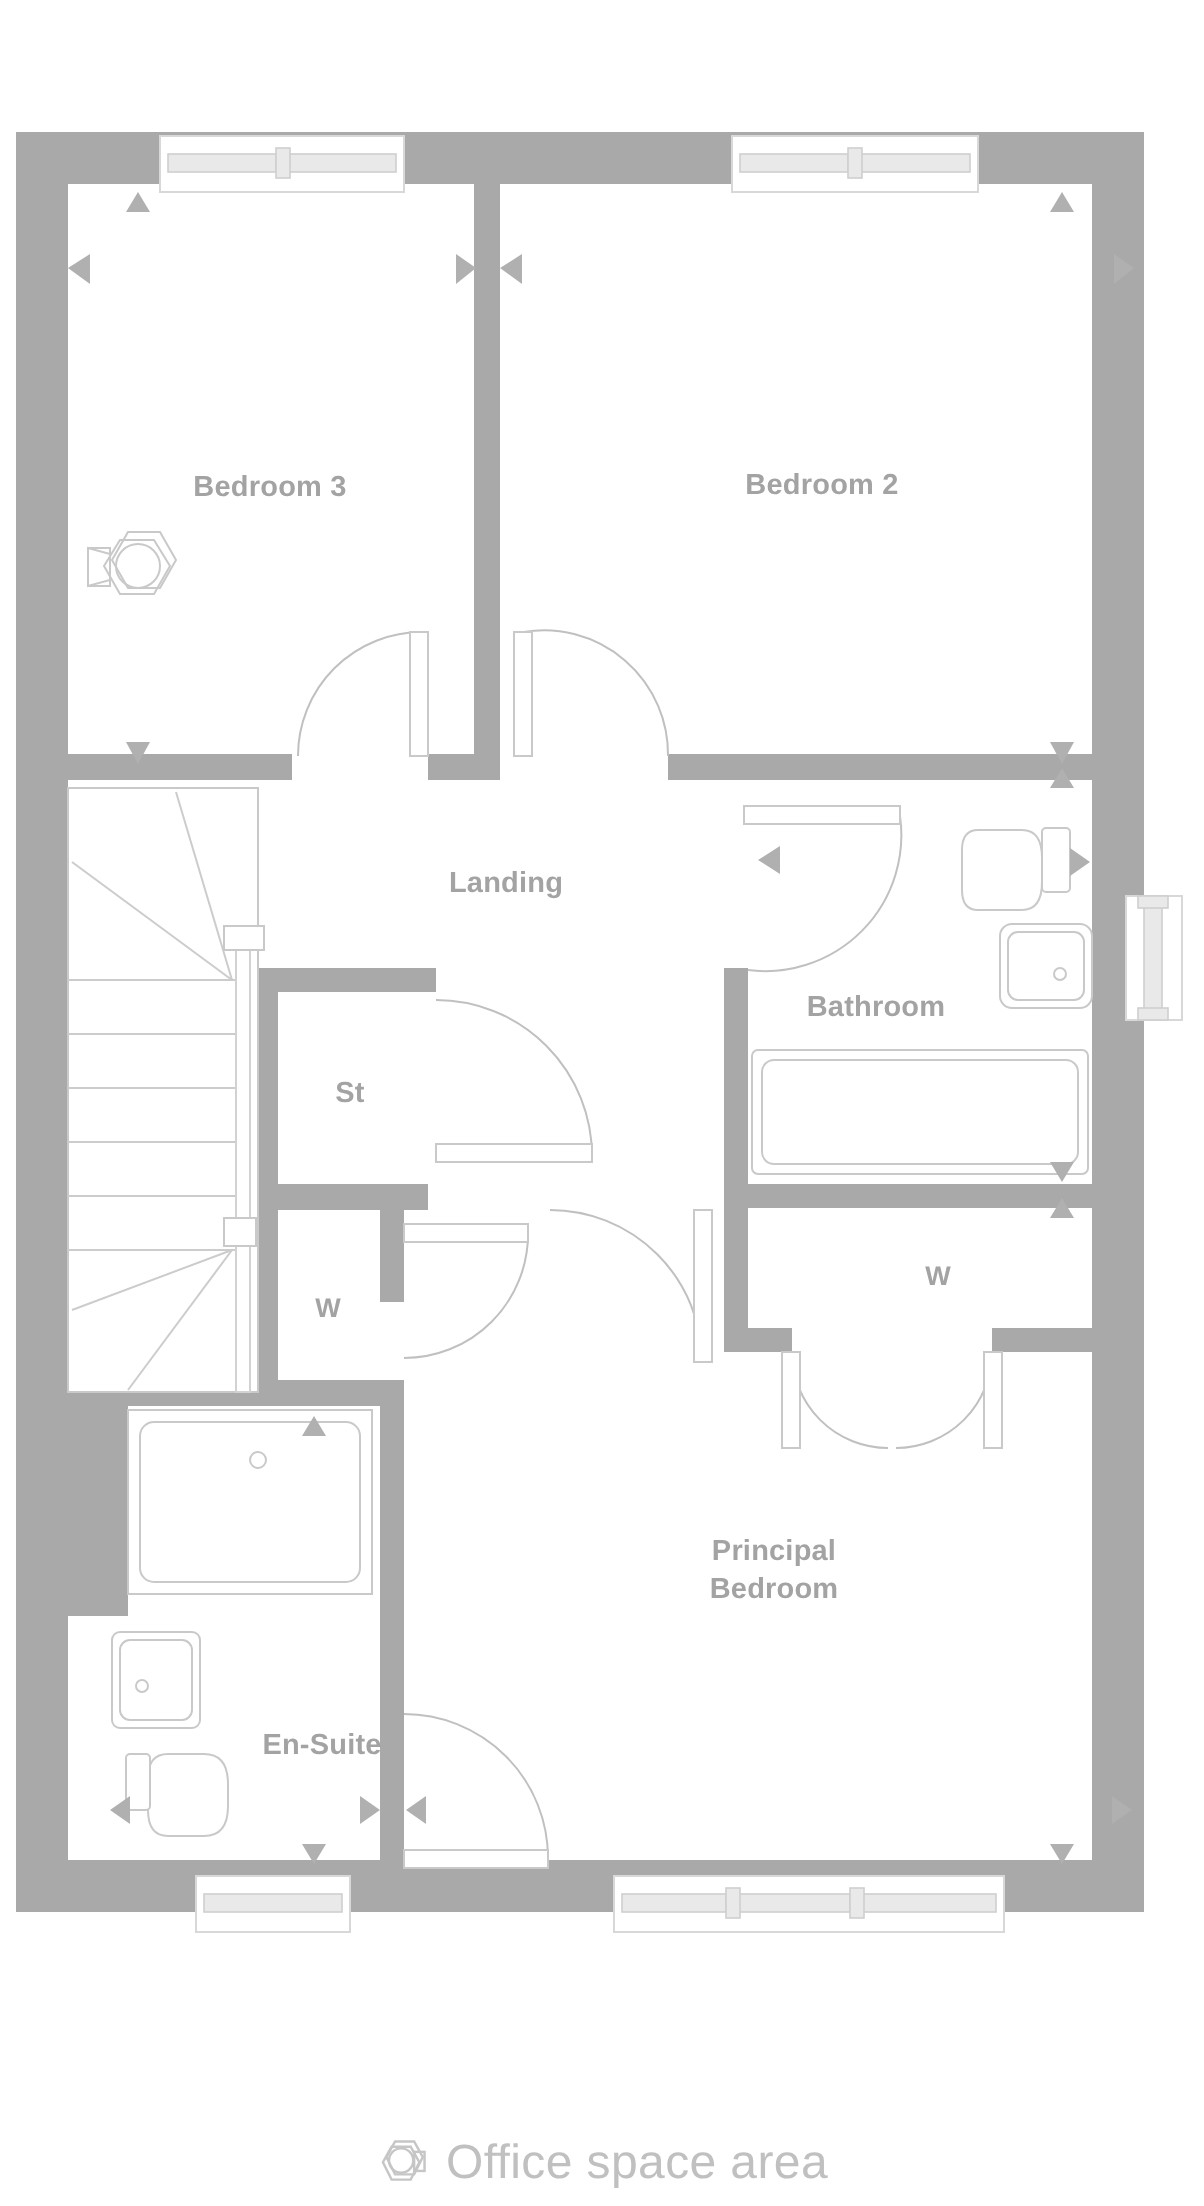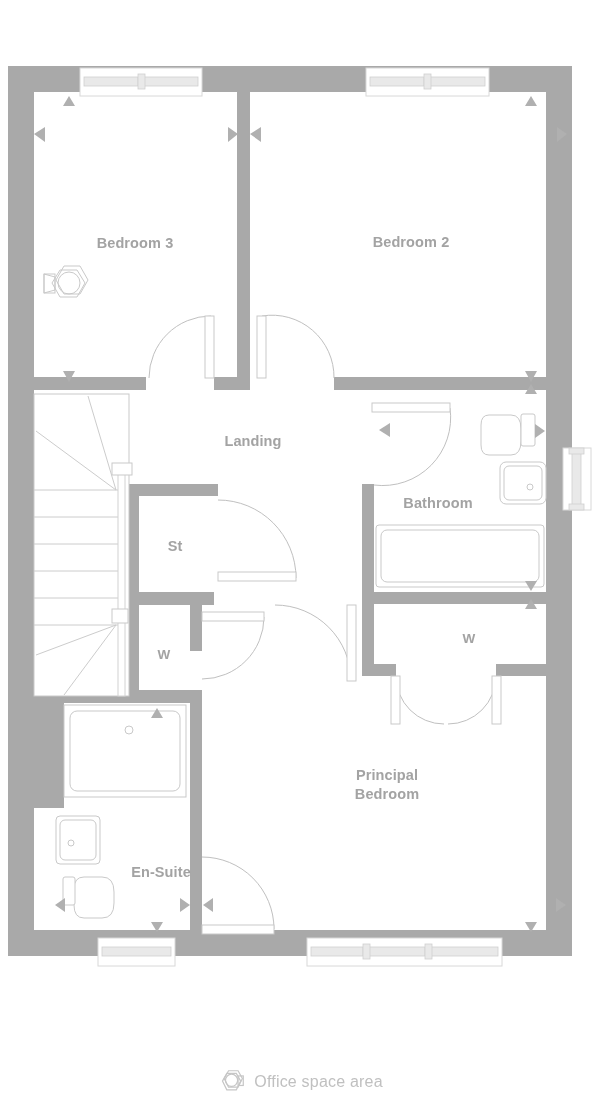--- a/index.html
+++ b/index.html
@@ -95,21 +95,21 @@
     justify-content: center;
     gap: 9px;
   }
   #footer .logo-mark {
     width: 26px;
     height: 28px;
     display: block;
   }
   #footer .logo-text {
     font-family: "Liberation Sans", sans-serif;
-    font-size: 16px;
+    font-size: 24px;
     color: #c0c0c0;
     letter-spacing: 0.2px;
     white-space: nowrap;
   }
 </style>
 </head>
 <body>
 
 <div id="plan-root">
 <svg id="floorplan" viewBox="0 0 602 1103" xmlns="http://www.w3.org/2000/svg">

